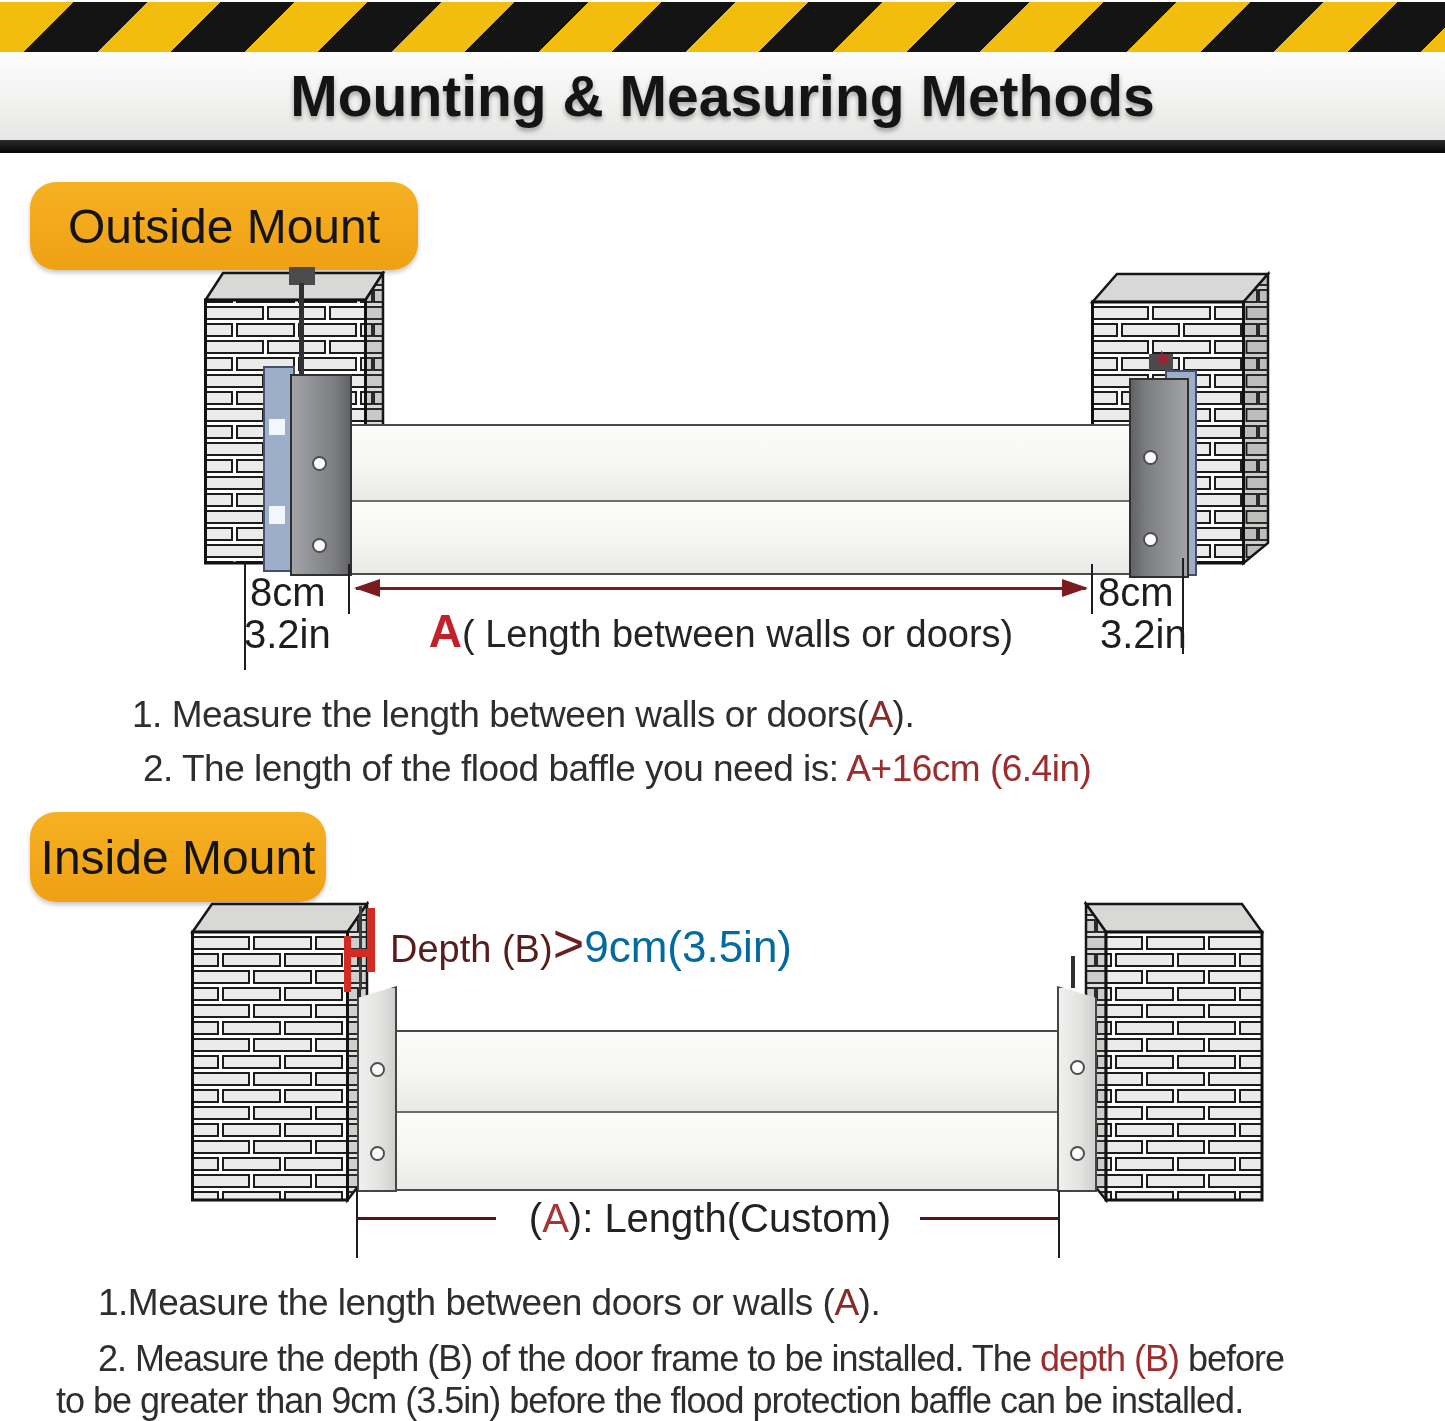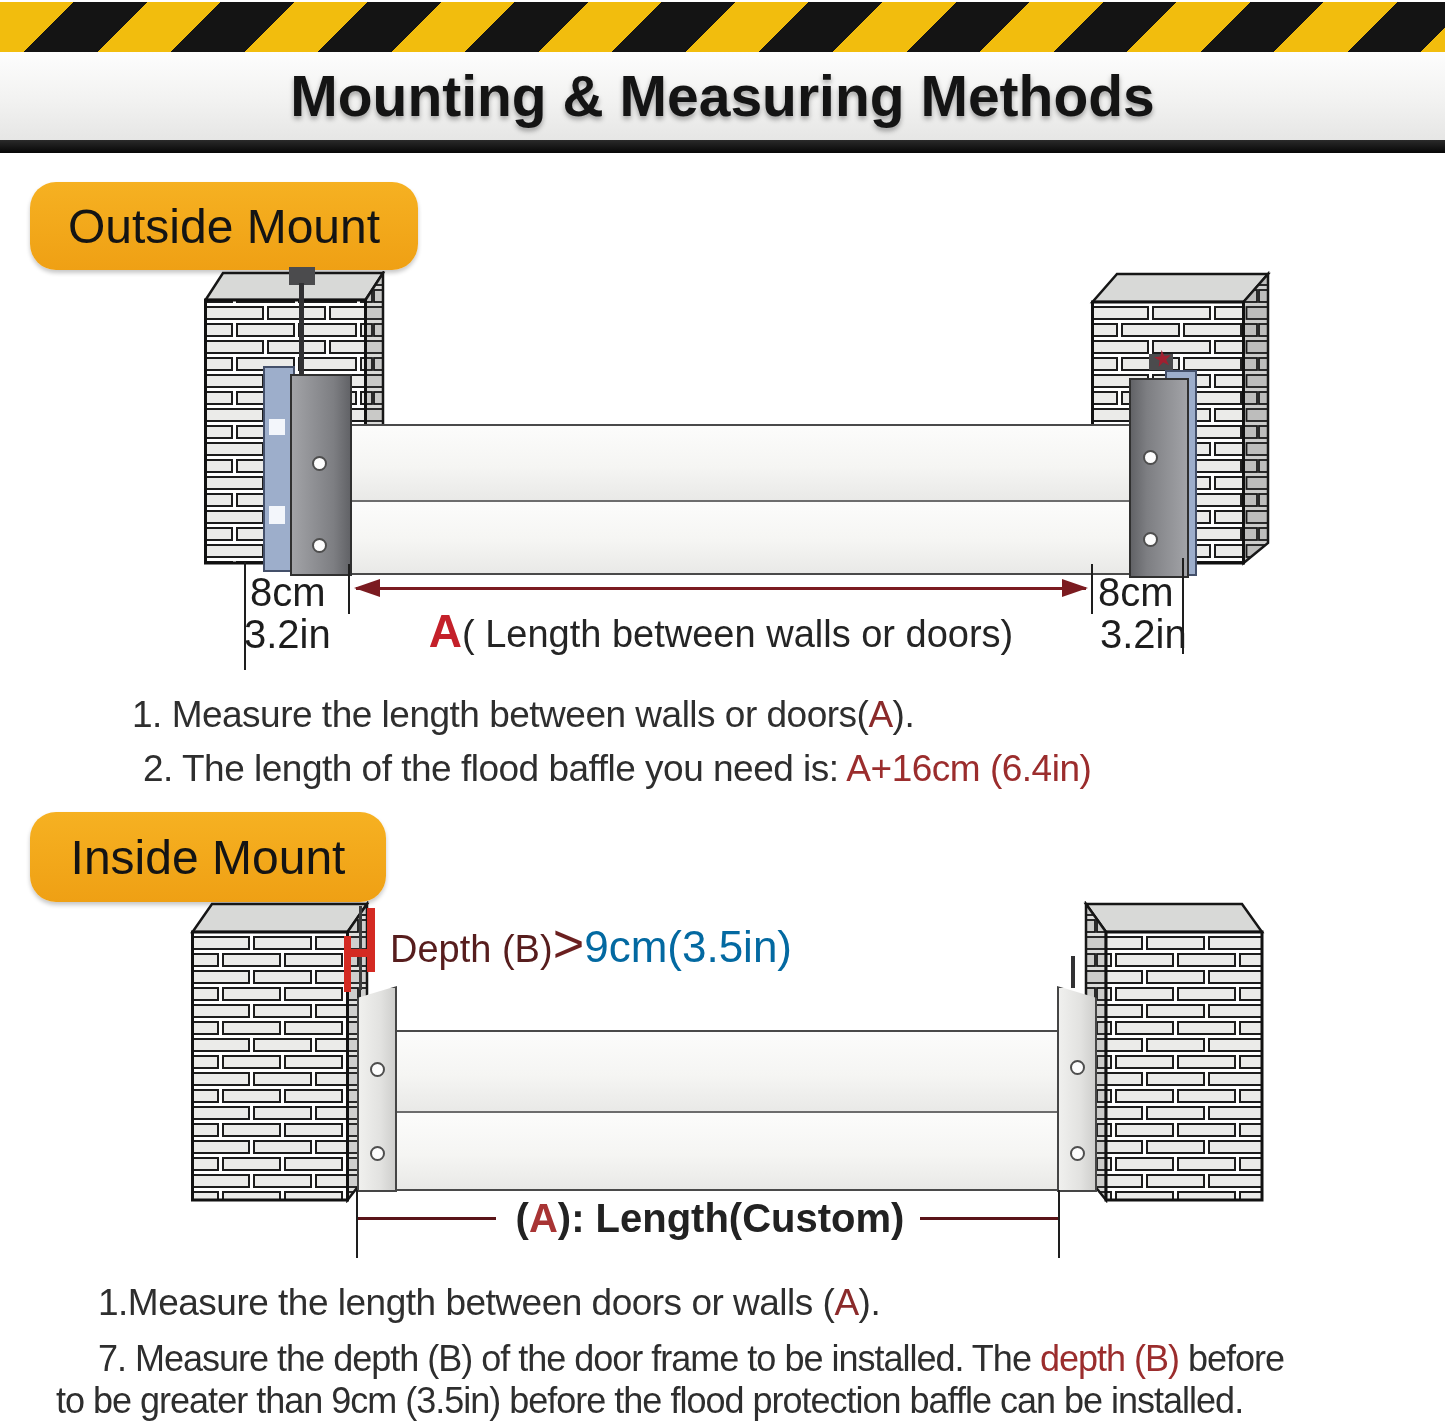--- a/index.html
+++ b/index.html
@@ -185,21 +185,21 @@
   <span class="big-a">A</span><span>( Length between walls or doors)</span>
 </div>
 
 <div class="abs ins" style="left:132px;top:694px;">
   <span>1. Measure the length between walls or doors(</span><span class="dark-a">A</span><span>).</span>
 </div>
 <div class="abs ins" style="left:143px;top:748px;">
   <span>2. The length of the flood baffle you need is: </span><span class="red">A+16cm (6.4in)</span>
 </div>
 
-<div class="abs badge" style="left:30px;top:812px;width:356px;height:90px;">
+<div class="abs badge" style="left:30px;top:812px;width:296px;height:90px;">
   <span>Inside Mount</span>
 </div>
 
 <svg class="pillar z1" style="left:190px;top:901px" width="181" height="302">
   <polygon points="2.5,31 157.5,31 177,3 22,3" fill="#d8d9d7" stroke="#161616" stroke-width="2.5"></polygon>
   <polygon points="157.5,31 177,3 177,274 157.5,299" fill="url(#brickS)" stroke="#161616" stroke-width="2.5"></polygon>
   <polygon points="157.5,31 177,3 177,274 157.5,299" fill="rgba(40,40,40,0.1)"></polygon>
   <rect x="2.5" y="31" width="155" height="268" fill="url(#brickF)" stroke="#111" stroke-width="3"></rect>
 </svg>
 
@@ -232,25 +232,25 @@
   <polygon points="23,31 179,31 159,3 3,3" fill="#d8d9d7" stroke="#161616" stroke-width="2.5"></polygon>
   <polygon points="23,31 3,3 3,274 23,299" fill="url(#brickS)" stroke="#161616" stroke-width="2.5"></polygon>
   <polygon points="23,31 3,3 3,274 23,299" fill="rgba(40,40,40,0.12)"></polygon>
   <rect x="23" y="31" width="156" height="268" fill="url(#brickF)" stroke="#111" stroke-width="3"></rect>
 </svg>
 
 <div class="abs vline z5" style="left:356px;top:1190px;height:68px;"></div>
 <div class="abs vline z5" style="left:1058px;top:1190px;height:68px;"></div>
 <div class="abs redline z5" style="left:358px;top:1217px;width:138px;"></div>
 <div class="abs redline z5" style="left:920px;top:1217px;width:138px;"></div>
-<div class="abs dim-label" style="left:380px;top:1196px;width:660px;font-weight:bold;">
+<div class="abs dim-label" style="left:380px;top:1196px;width:660px;">
   <span>(</span><span class="red-a">A</span><span>): Length(Custom)</span>
 </div>
 
 <div class="abs ins" style="left:98px;top:1282px;">
   <span>1.Measure the length between doors or walls (</span><span class="dark-a">A</span><span>).</span>
 </div>
 <div class="abs ins tight" style="left:98px;top:1338px;">
-  <span>7. Measure the depth (B) of the door frame to be installed. The </span><span class="red">depth (B)</span><span> before</span>
+  <span>2. Measure the depth (B) of the door frame to be installed. The </span><span class="red">depth (B)</span><span> before</span>
 </div>
 <div class="abs ins tight" style="left:56px;top:1380px;">
   <span>to be greater than 9cm (3.5in) before the flood protection baffle can be installed.</span>
 </div>
 
 </body></html>

